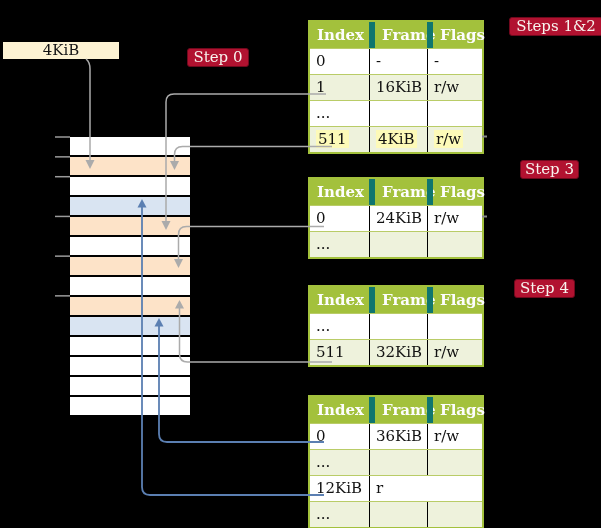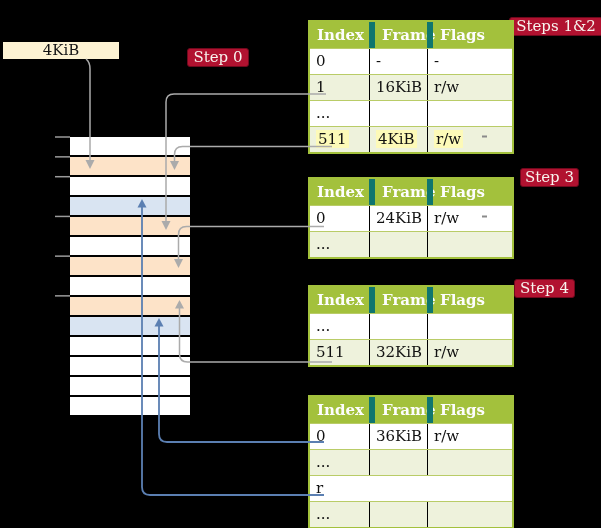--- a/index.html
+++ b/index.html
@@ -13,34 +13,34 @@
     background:#fdf3d3;color:#141414;font-size:15px;line-height:17px;text-align:center;
   }
   
   .badge{
     position:absolute;height:17px;line-height:17px;text-align:center;
     background:#b11230;border:1px solid #70081d;border-radius:3px;
     color:#f8f3ee;font-size:15px;
   }
   #badge-step0{left:187px;top:41px;width:60px;margin-top:7px;}
   #badge-steps12{left:509px;top:17px;width:92px;}
-  #badge-step3{left:520px;top:168px;width:57px;}
+  #badge-step3{left:520px;top:160px;width:57px;}
   #badge-step4{left:514px;top:263px;width:59px;margin-top:16px;}
   
   .memory{
     position:absolute;left:70px;top:137px;width:120px;height:278px;
     display:flex;flex-direction:column;
   }
   .mem-row{flex:1;}
   .mem-row + .mem-row{border-top:2px solid #000;}
   .mem-empty{background:#ffffff;}
   .mem-pt{background:#fde3c8;}
   .mem-mapped{background:#d9e4f2;}
   
-  .pt{position:absolute;left:308px;width:206px;border:2px solid #a3c13c;background:#fff;box-sizing:border-box;}
+  .pt{position:absolute;left:308px;width:176px;border:2px solid #a3c13c;background:#fff;box-sizing:border-box;}
   .pt-head,.pt-row{display:grid;grid-template-columns:59px 58px 56px;height:26px;box-sizing:border-box;}
   .pt-head{background:#a3c13c;}
   .pt-th{
     color:#fdfdfd;font-weight:bold;font-size:15px;line-height:26px;padding-left:7px;
     box-sizing:border-box;
   }
   .pt-th + .pt-th{border-left:6px solid #0f766e;}
   .pt-row{border-top:1px solid #b9cc67;}
   .pt-td{
     color:#111;font-size:15px;line-height:24px;padding-left:6px;box-sizing:border-box;
@@ -155,20 +155,21 @@
       <div class="pt-td">0</div>
       <div class="pt-td">36KiB</div>
       <div class="pt-td">r/w</div>
     </div>
     <div class="pt-row row-alt">
       <div class="pt-td">...</div>
       <div class="pt-td"></div>
       <div class="pt-td"></div>
     </div>
     <div class="pt-row">
+      <div class="pt-td">12KiB</div>
       <div class="pt-td">r</div>
     </div>
     <div class="pt-row row-alt">
       <div class="pt-td">...</div>
       <div class="pt-td"></div>
       <div class="pt-td"></div>
     </div>
   </div>
 
   <svg id="overlay" width="601" height="528">

